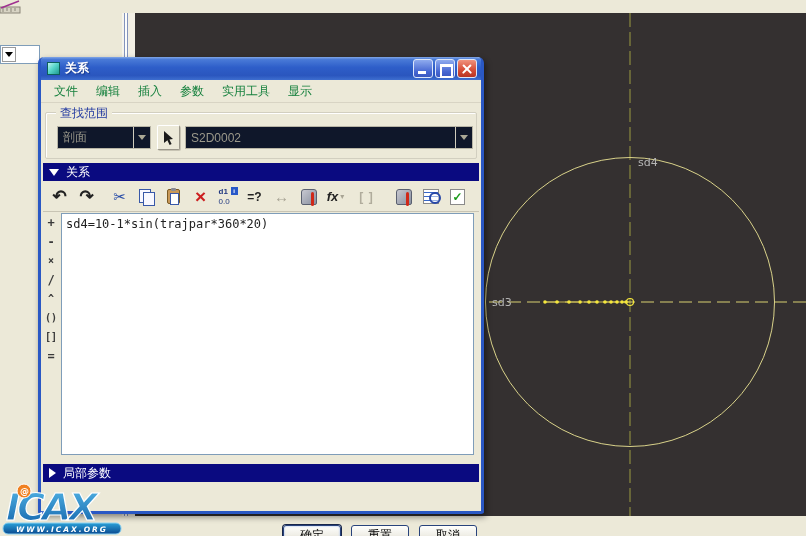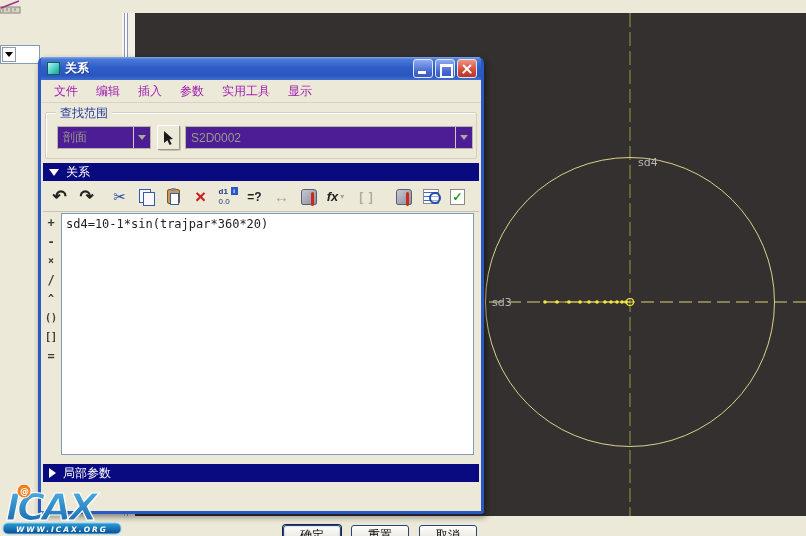--- a/index.html
+++ b/index.html
@@ -38,27 +38,27 @@
   .winbtn.min::after { content:""; position:absolute; left:4px; bottom:3px; width:8px; height:3px; background:#fff; }
   .winbtn.max::after { content:""; position:absolute; left:4px; top:4px; width:9px; height:9px;
     border:2px solid #fff; border-top-width:3px; }
   .winbtn.close::before,.winbtn.close::after { content:""; position:absolute; left:3px; top:8px; width:12px;
     height:2.4px; background:#fff; border-radius:1px; }
   .winbtn.close::before { transform:rotate(45deg); }
   .winbtn.close::after { transform:rotate(-45deg); }
 
   .menubar { height:23px; display:flex; align-items:center; padding-left:4px;
     border-bottom:1px solid #d8d4c4; background:#ece9d8; }
-  .menu-item { font-size:12px; color:#a21caf; padding:3px 9px; cursor:default; }
+  .menu-item { font-size:12px; color:#15803d; padding:3px 9px; cursor:default; }
 
   .groupbox { position:absolute; left:4px; top:55px; width:432px; height:47px;
     border:1px solid #d2cfc0; border-radius:2px; box-shadow:inset 1px 1px 0 #fff; }
   .group-label { position:absolute; top:-8px; left:10px; background:#ece9d8; padding:0 4px;
     font-size:12px; color:#2038a0; }
-  .combo { position:absolute; height:23px; background:#4c1d95; border:1px solid #b8b5a6;
+  .combo { position:absolute; height:23px; background:#0f172a; border:1px solid #b8b5a6;
     display:flex; align-items:center; color:#9b998b; font-size:12px; padding-left:5px; }
   .combo .chev { margin-left:auto; width:17px; height:100%; display:flex; align-items:center; justify-content:center;
     border-left:1px solid #cfccbd; }
   .combo .chev::after { content:""; border:4px solid transparent; border-top:5px solid #aaa896; margin-top:4px; }
   .combo.scope { left:11px; top:13px; width:94px; }
   .combo.target { left:139px; top:13px; width:288px; }
   .sel-btn { position:absolute; left:111px; top:12px; width:23px; height:25px; background:#ece9d8;
     border:1px solid #fff; border-right-color:#9a968a; border-bottom-color:#9a968a; border-radius:2px;
     box-shadow:1px 1px 0 #c8c4b4; display:flex; align-items:center; justify-content:center; }
 

